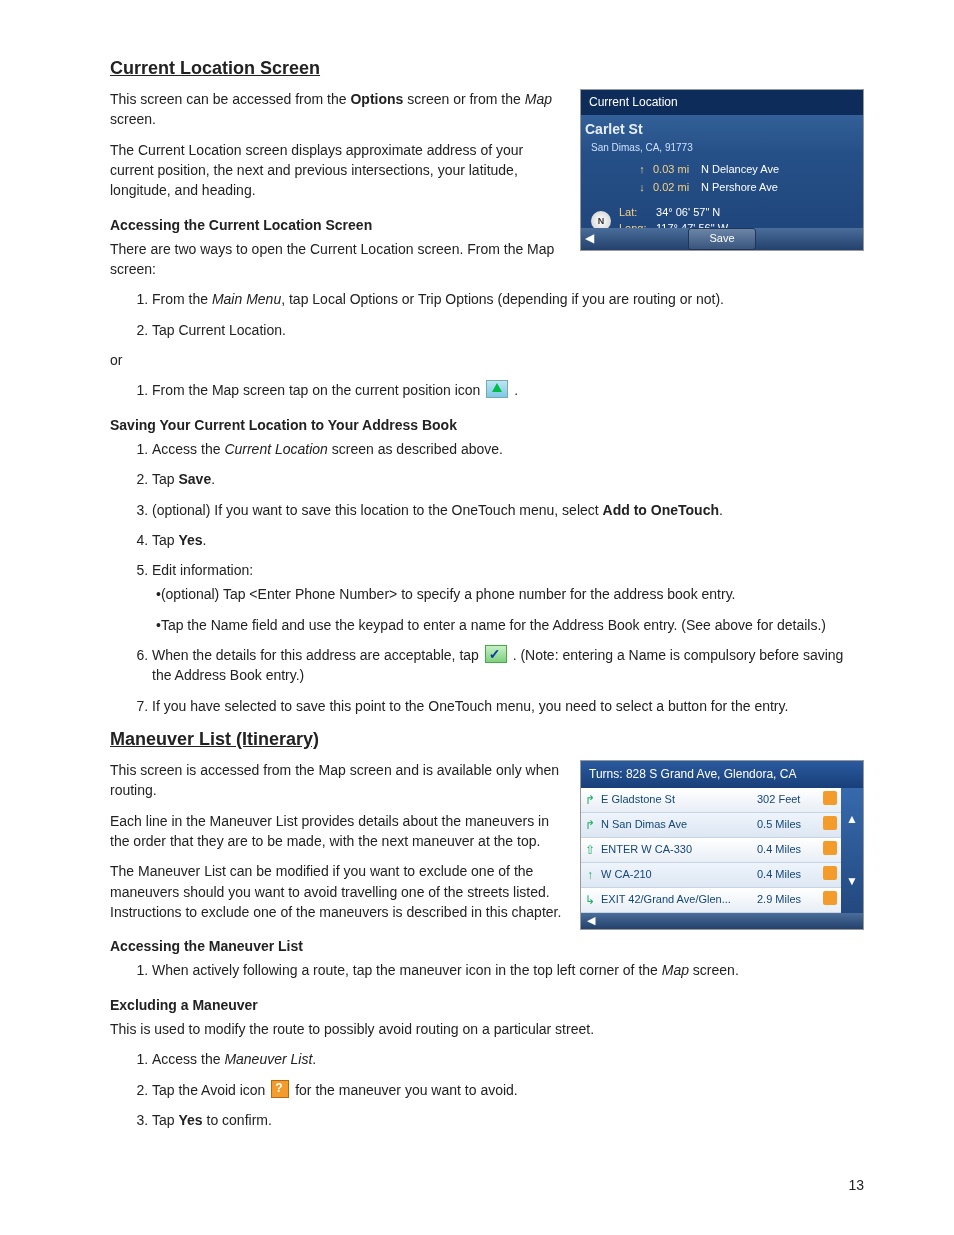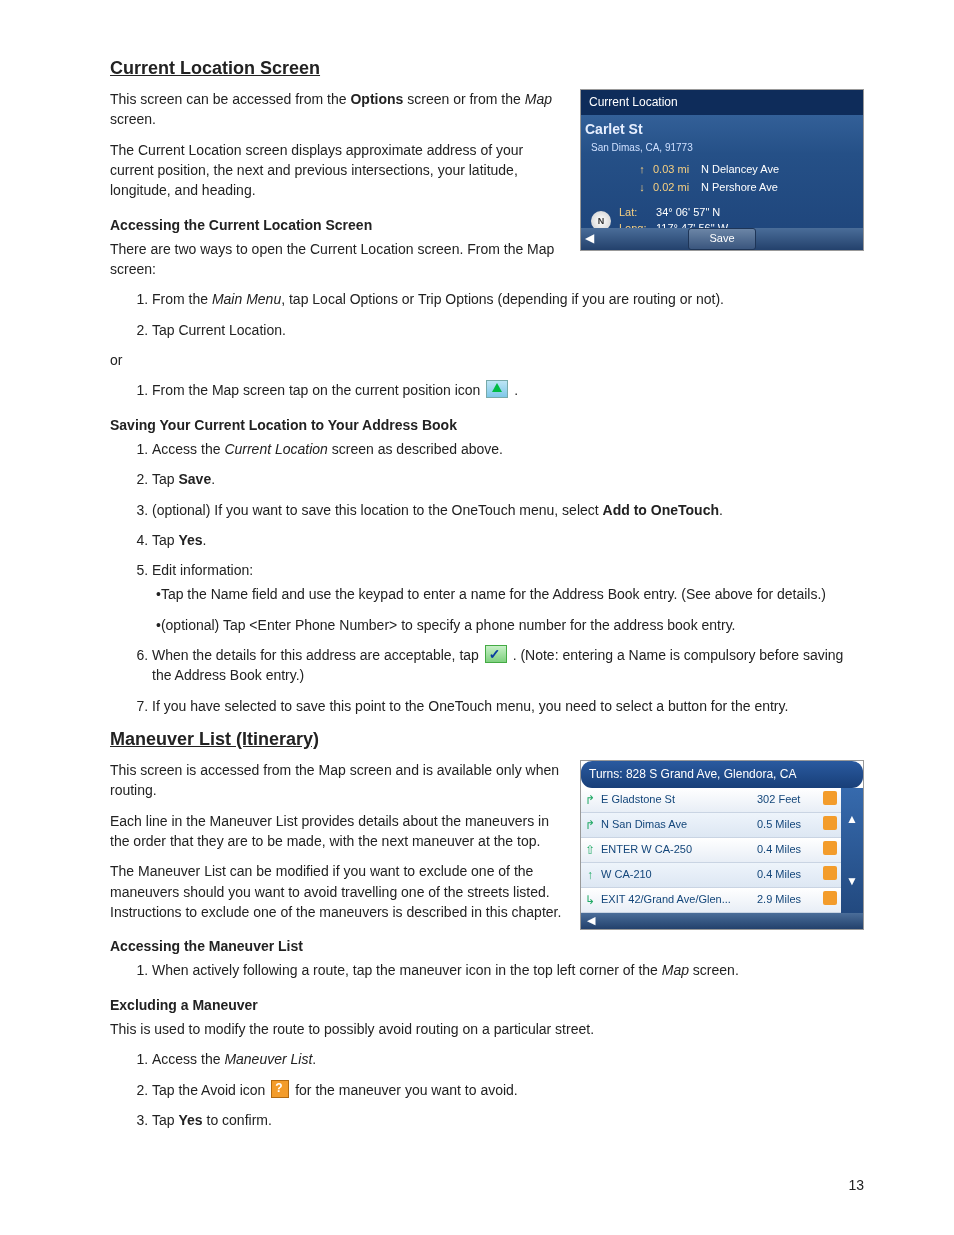--- a/index.html
+++ b/index.html
@@ -55,21 +55,21 @@
   .cl-latlong { margin:8px 10px 0 10px; display:flex; align-items:center; gap:8px; font-size:11px; color:#f7d080; }
   .cl-compass { width:20px; height:20px; border-radius:50%; background:radial-gradient(#fff,#ccc); color:#333; display:flex; align-items:center; justify-content:center; font-size:9px; font-weight:bold; }
   .cl-ll-labels .lab { color:#f7d080; display:inline-block; width:34px; }
   .cl-ll-labels .val { color:#fff; }
   .cl-bottom { position:absolute; left:0; right:0; bottom:0; height:22px; background:linear-gradient(#4a6d99,#23416c); display:flex; align-items:center; justify-content:center; }
   .cl-back { position:absolute; left:4px; bottom:3px; color:#fff; font-size:12px; }
   .cl-save { background:linear-gradient(#6b85a6,#3a567e); padding:2px 20px; border-radius:3px; font-size:11px; border:1px solid #1e3557;}
 
   
   .ml-shot { width:282px; border:1px solid #999; font-size:11px; color:#123; }
-  .ml-head { background:linear-gradient(#2a5aa0,#183f78); color:#fff; padding:5px 8px; font-size:12px;border-radius:11px; }
+  .ml-head { background:linear-gradient(#2a5aa0,#183f78); color:#fff; padding:5px 8px; font-size:12px; }
   .ml-body { display:flex; }
   .ml-list { flex:1; }
   .ml-row { display:flex; align-items:center; background:linear-gradient(#fff,#e8eef6); border-bottom:1px solid #c9d4e3; height:24px; }
   .ml-row.alt { background:linear-gradient(#eef4fb,#dde7f3); }
   .ml-ic { width:18px; text-align:center; color:#2a6; font-size:12px; }
   .ml-name { flex:1; padding-left:2px; color:#13467a; white-space:nowrap; overflow:hidden; text-overflow:ellipsis;}
   .ml-dist { width:62px; text-align:left; color:#13467a; font-size:11px;}
   .ml-avoid { width:22px; text-align:center; }
   .ml-avoid span { display:inline-block; width:14px; height:14px; background:#f39c2b; border-radius:2px; position:relative;}
   .ml-scroll { width:22px; background:linear-gradient(#366aad,#22497f); display:flex; flex-direction:column; }
@@ -144,22 +144,22 @@
 
 <h3>Saving Your Current Location to Your Address Book</h3>
 <ol>
   <li><span>Access the </span><span class="italic">Current Location</span><span> screen as described above.</span></li>
   <li><span>Tap </span><span class="bold">Save</span><span>.</span></li>
   <li><span>(optional) If you want to save this location to the OneTouch menu, select </span><span class="bold">Add to OneTouch</span><span>.</span></li>
   <li><span>Tap </span><span class="bold">Yes</span><span>.</span></li>
   <li>
     <span>Edit information:</span>
     <ul class="bullets">
+      <li>(optional) Tap &lt;Enter Phone Number&gt; to specify a phone number for the address book entry.</li>
       <li>Tap the Name field and use the keypad to enter a name for the Address Book entry. (See above for details.)</li>
-      <li>(optional) Tap &lt;Enter Phone Number&gt; to specify a phone number for the address book entry.</li>
     </ul>
   </li>
   <li>
     <span>When the details for this address are acceptable, tap </span>
     <span class="inline-icon chk"></span>
     <span>.   (Note: entering a Name is compulsory before saving the Address Book entry.)</span>
   </li>
   <li>If you have selected to save this point to the OneTouch menu, you need to select a button for the entry.</li>
 </ol>
 
@@ -178,21 +178,21 @@
           <span class="ml-avoid"><span></span></span>
         </div>
         <div class="ml-row alt">
           <span class="ml-ic">↱</span>
           <span class="ml-name">N San Dimas Ave</span>
           <span class="ml-dist">0.5  Miles</span>
           <span class="ml-avoid"><span></span></span>
         </div>
         <div class="ml-row">
           <span class="ml-ic">⇧</span>
-          <span class="ml-name">ENTER W CA-250</span>
+          <span class="ml-name">ENTER W CA-330</span>
           <span class="ml-dist">0.4  Miles</span>
           <span class="ml-avoid"><span></span></span>
         </div>
         <div class="ml-row alt">
           <span class="ml-ic">↑</span>
           <span class="ml-name">W CA-210</span>
           <span class="ml-dist">0.4  Miles</span>
           <span class="ml-avoid"><span></span></span>
         </div>
         <div class="ml-row">

